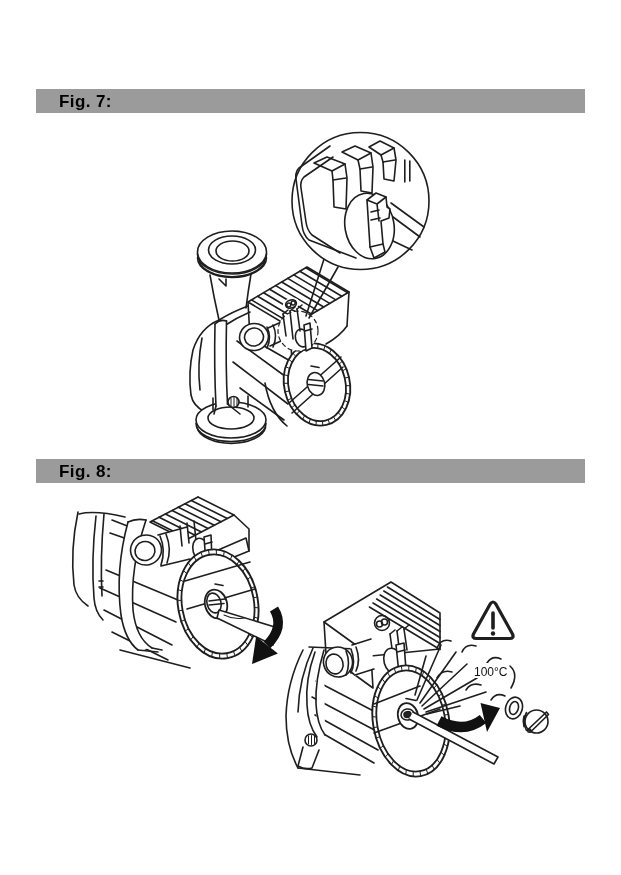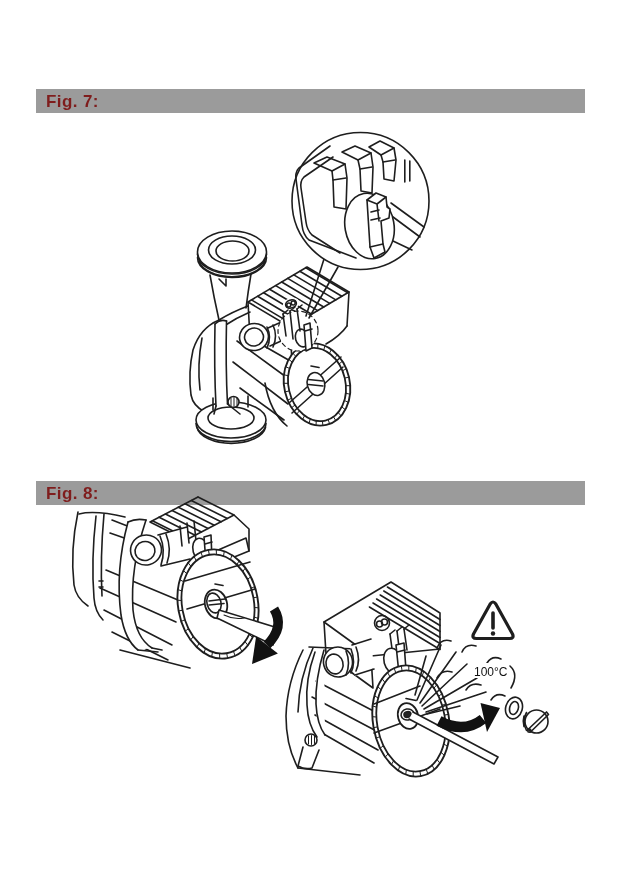--- a/index.html
+++ b/index.html
@@ -1,20 +1,20 @@
 <!DOCTYPE html>
 <html><head>
 <meta charset="utf-8">
 <style>
 html,body{margin:0;padding:0;width:621px;height:875px;background:#fff;overflow:hidden}
 body{font-family:"Liberation Sans",sans-serif;position:relative}
 .bar{position:absolute;left:36px;width:549px;height:24px;background:#9b9b9b}
-.bar span{color:#7f1d1d;font-weight:bold;font-size:17px;line-height:25px;padding-left:10px;letter-spacing:0.4px;display:block}
+.bar span{color:#000000;font-weight:bold;font-size:17px;line-height:25px;padding-left:23px;letter-spacing:0.4px;display:block}
 #b1{top:89px}
-#b2{top:481px}
+#b2{top:459px}
 #art{position:absolute;left:0;top:0}
 </style>
 </head>
 <body>
 <div class="bar" id="b1">
     <span>Fig. 7:</span>
   </div>
 <div class="bar" id="b2">
     <span>Fig. 8:</span>
   </div>

